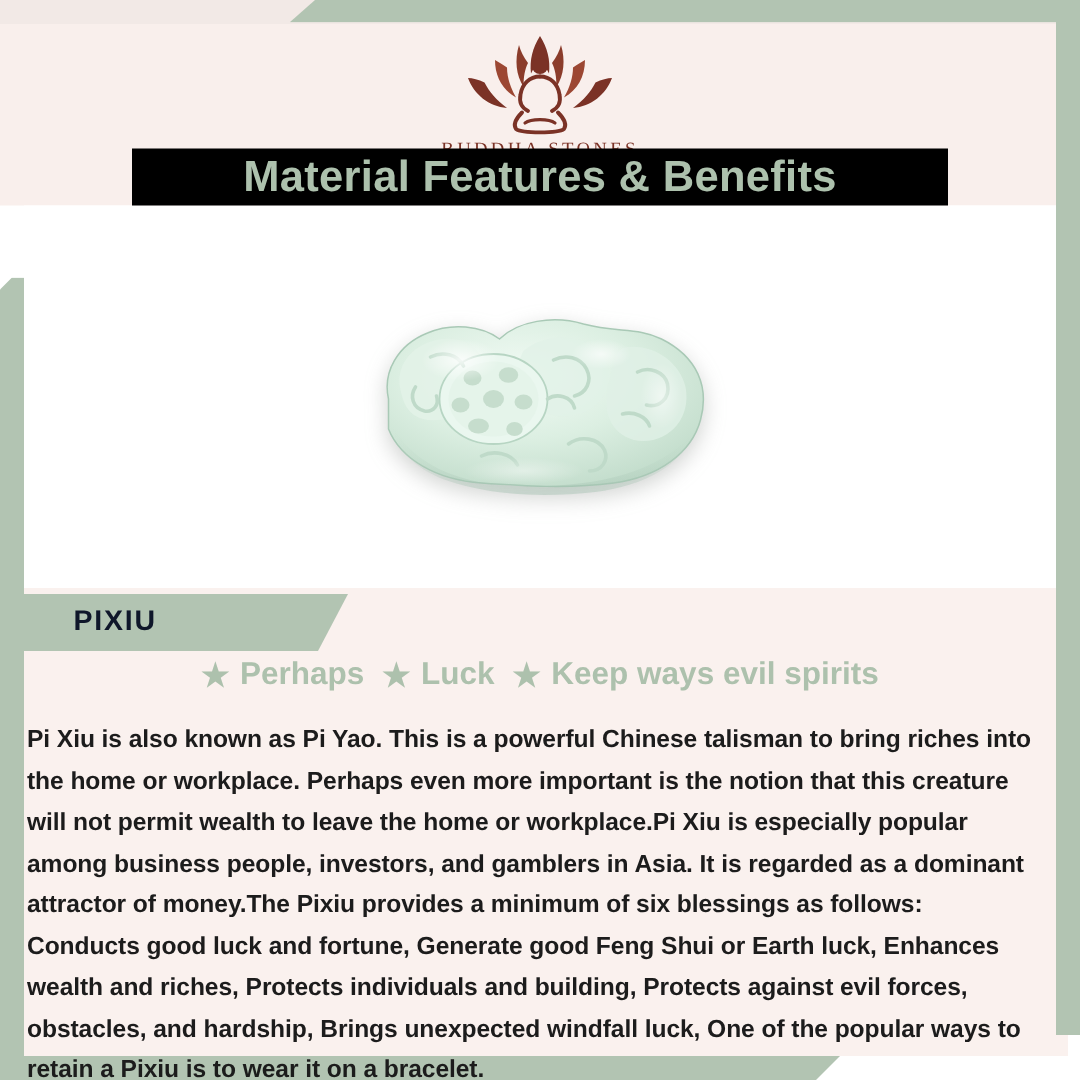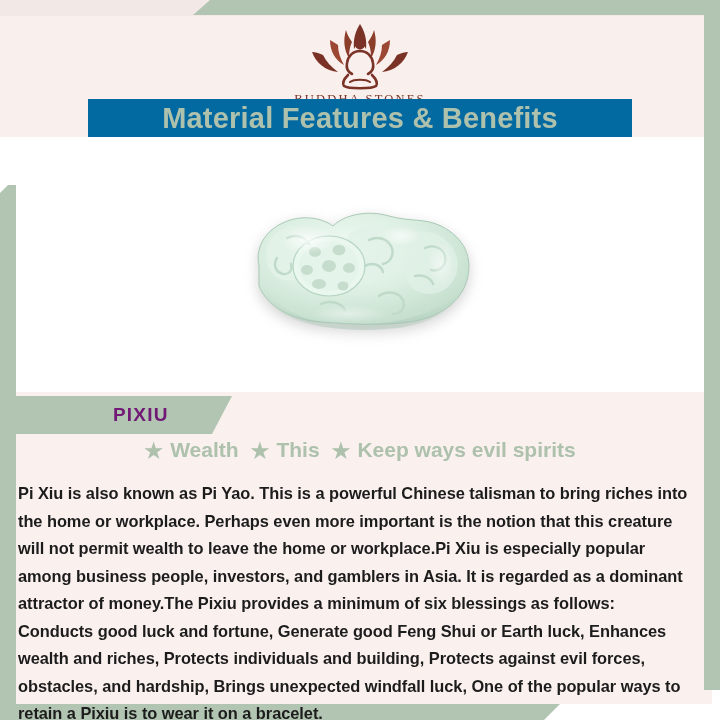--- a/index.html
+++ b/index.html
@@ -115,21 +115,21 @@
     font-weight: 400;
   }
 
   
   .title-banner {
     position: absolute;
     top: 99px;
     left: 88px;
     width: 544px;
     height: 38px;
-    background: #0369a1;
+    background: #000000;
     display: flex;
     align-items: center;
     justify-content: center;
   }
   .title-text {
     font-size: 29px;
     font-weight: bold;
     color: #adc1ad;
     letter-spacing: 0.2px;
     white-space: nowrap;
@@ -161,22 +161,22 @@
     top: 396px;
     left: 0;
     width: 232px;
     height: 38px;
     background: #b2c4b2;
     clip-path: polygon(0 0, 232px 0, 212px 100%, 0 100%);
     display: flex;
     align-items: center;
   }
   .pixiu-label {
-    margin-left: 113px;
-    color: #701a75;
+    margin-left: 49px;
+    color: #0f172a;
     font-size: 19px;
     font-weight: bold;
     letter-spacing: 1.2px;
   }
 
   
   .benefits-row {
     position: absolute;
     top: 438px;
     left: 0;
@@ -317,25 +317,25 @@
     </div>
   </div>
 
   <div class="pixiu-band">
     <span class="pixiu-label">PIXIU</span>
   </div>
 
   <div class="benefits-row">
     <div class="benefit">
       <span class="star">★</span>
-      <span>Wealth</span>
+      <span>Perhaps</span>
     </div>
     <div class="benefit">
       <span class="star">★</span>
-      <span>This</span>
+      <span>Luck</span>
     </div>
     <div class="benefit">
       <span class="star">★</span>
       <span>Keep ways evil spirits</span>
     </div>
   </div>
 
   <p class="body-copy">Pi Xiu is also known as Pi Yao. This is a powerful Chinese talisman to bring riches into the home or workplace. Perhaps even more important is the notion that this creature will not permit wealth to leave the home or workplace.Pi Xiu is especially popular among business people, investors, and gamblers in Asia. It is regarded as a dominant attractor of money.The Pixiu provides a minimum of six blessings as follows: Conducts good luck and fortune, Generate good Feng Shui or Earth luck, Enhances wealth and riches, Protects individuals and building, Protects against evil forces, obstacles, and hardship, Brings unexpected windfall luck, One of the popular ways to retain a Pixiu is to wear it on a bracelet.</p>
 
 </div>

